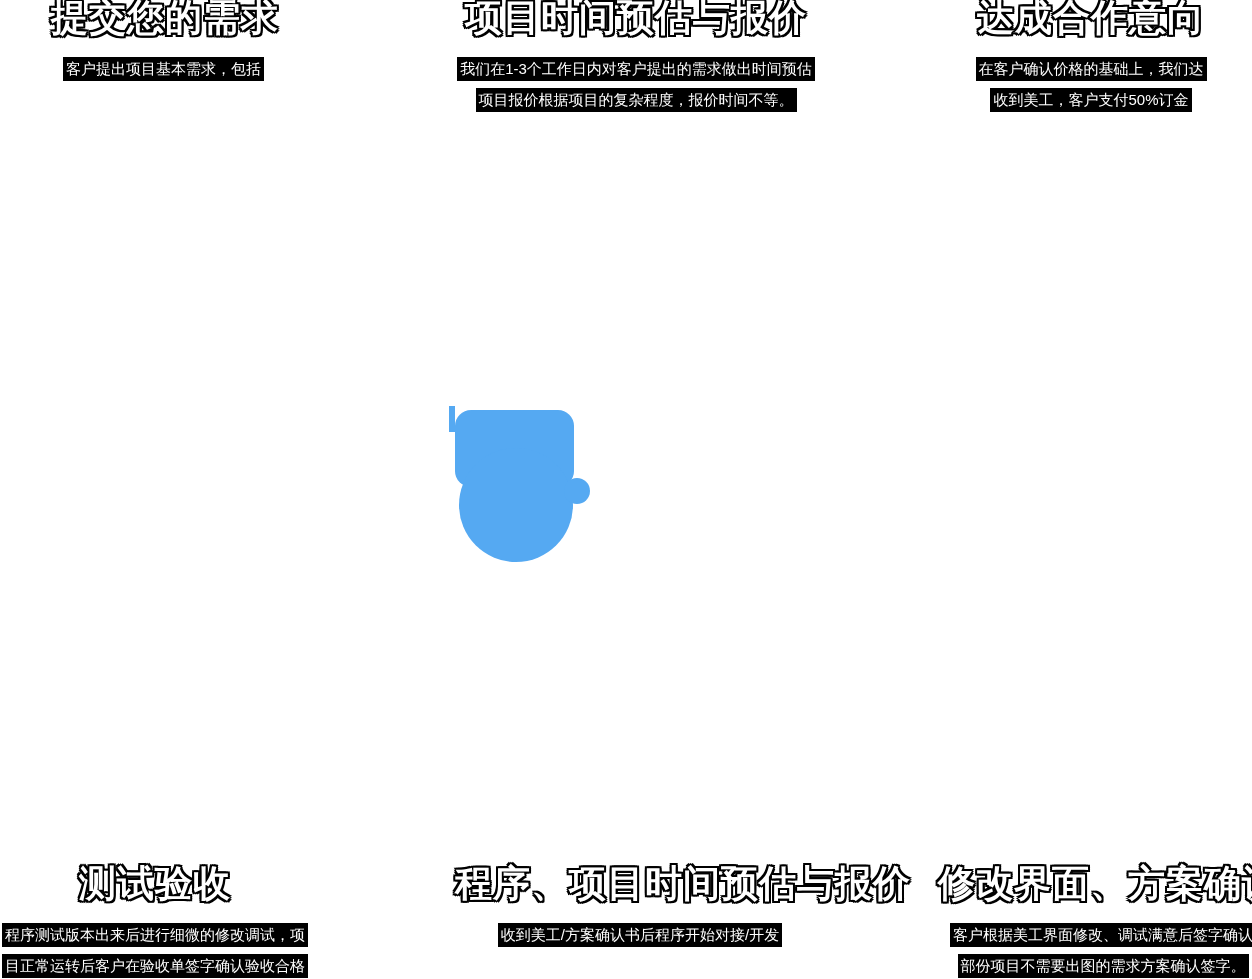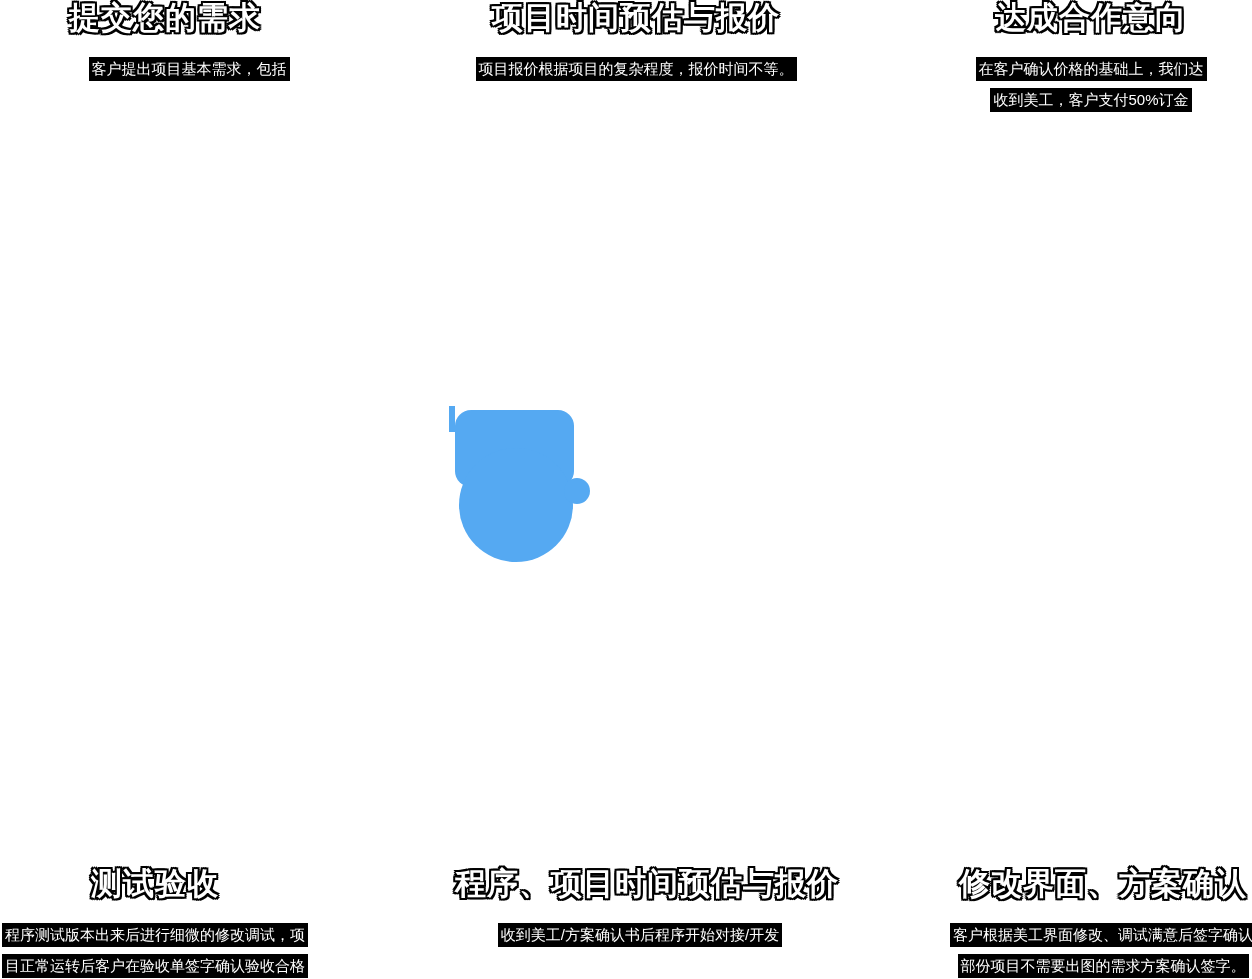--- a/index.html
+++ b/index.html
@@ -7,34 +7,34 @@
     position: relative;
     width: 1252px;
     height: 979px;
     overflow: hidden;
     background: #ffffff;
     font-family: "Liberation Sans", sans-serif;
   }
   .step { position: absolute; }
   .step-title {
     margin: 0;
-    font-size: 31px;
+    font-size: 37px;
     line-height: 36px;
     font-weight: 700;
     letter-spacing: 1px;
     color: #ffffff;
     text-align: center;
     text-shadow:
       -2px -2px 0 #000, 0 -2px 0 #000, 2px -2px 0 #000,
       -2px  0   0 #000,               2px  0   0 #000,
       -2px  2px 0 #000, 0  2px 0 #000, 2px  2px 0 #000;
     white-space: nowrap;
   }
   .step-lines { margin-top: 21px; text-align: center; }
-  .step-lines.align-left { text-align: center; padding-left: 48px; }
+  .step-lines.align-left { text-align: left; padding-left: 48px; }
   .line-row { margin: 0 0 7px 0; }
   .line-row .line {
     display: inline-block;
     background: #000000;
     color: #ffffff;
     font-size: 15px;
     line-height: 22px;
     padding: 1px 3px;
     white-space: nowrap;
   }
@@ -61,20 +61,21 @@
   <section class="step" id="step-1">
     <h2 class="step-title">提交您的需求</h2>
     <div class="step-lines align-left">
       <div class="line-row"><span class="line">客户提出项目基本需求，包括</span></div>
     </div>
   </section>
 
   <section class="step" id="step-2">
     <h2 class="step-title">项目时间预估与报价</h2>
     <div class="step-lines">
+      <div class="line-row"><span class="line">我们在1-3个工作日内对客户提出的需求做出时间预估</span></div>
       <div class="line-row"><span class="line">项目报价根据项目的复杂程度，报价时间不等。</span></div>
     </div>
   </section>
 
   <section class="step" id="step-3">
     <h2 class="step-title">达成合作意向</h2>
     <div class="step-lines">
       <div class="line-row"><span class="line">在客户确认价格的基础上，我们达</span></div>
       <div class="line-row"><span class="line">收到美工，客户支付50%订金</span></div>
     </div>

